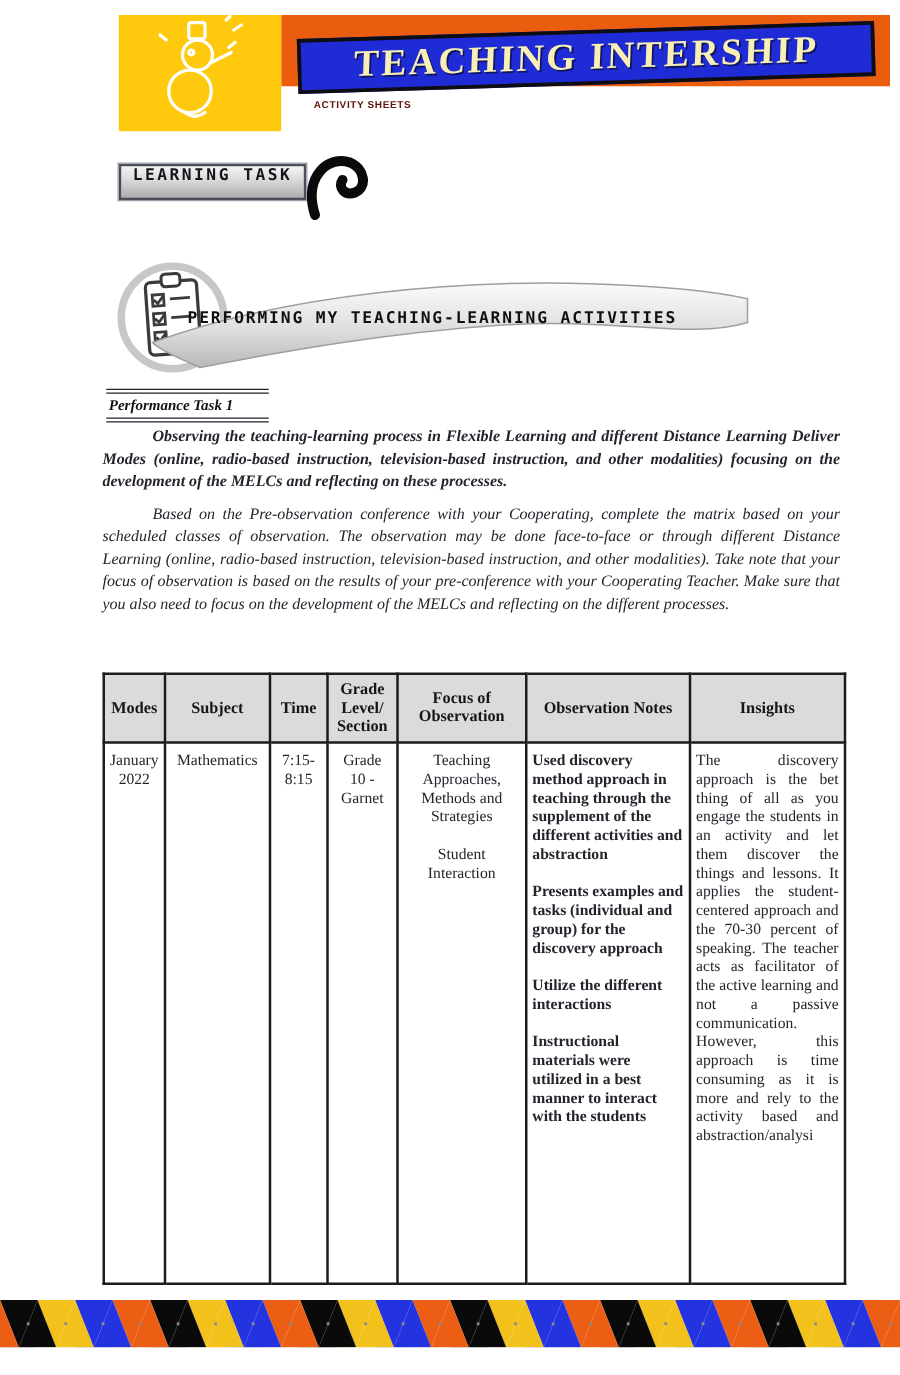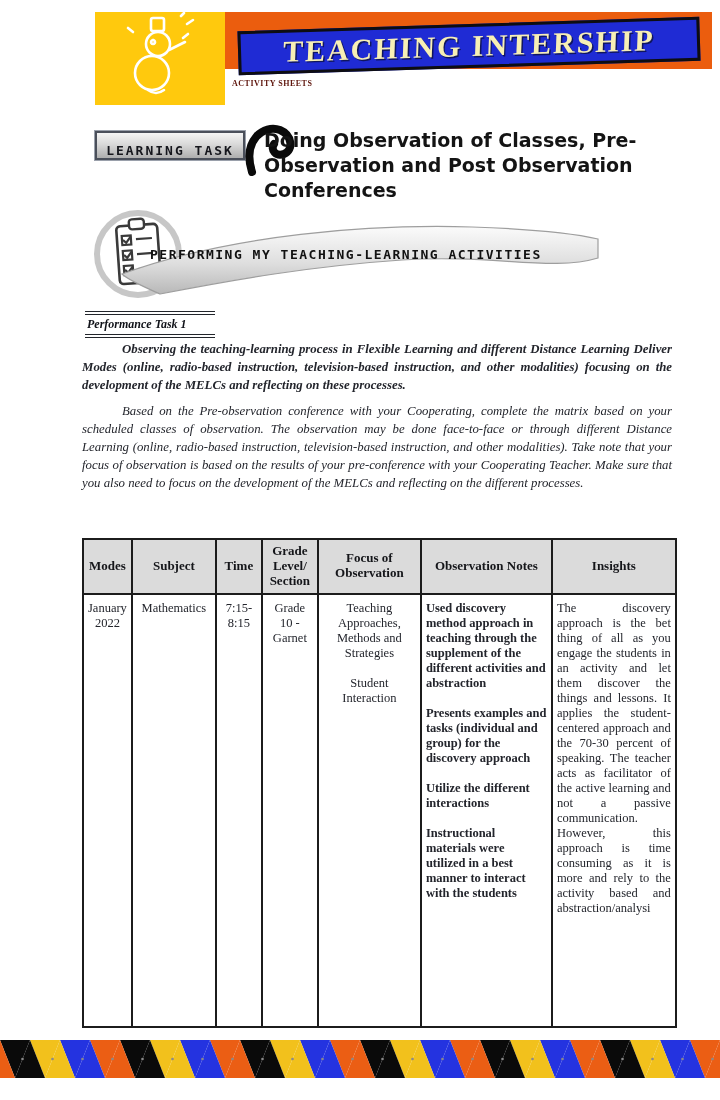--- a/index.html
+++ b/index.html
@@ -18,30 +18,30 @@
     left:238px; top:24px; width:462px; height:44px; background:#1F2BD4;
     border:3px solid #0d0d12; transform:rotate(-1.8deg);
     display:flex; align-items:center; justify-content:center;
   }
   .banner-title {
     font-family:"Liberation Serif", serif; font-weight:bold; font-size:30px;
     color:#F7EFB5; letter-spacing:2px; text-shadow:1.5px 1.5px 0 #10165e;
     transform:skewX(-4deg);
   }
   .subtitle {
-    left:232px; top:79px; font-family:Liberation Serif, serif;
+    left:251px; top:79px; font-family:Liberation Sans, sans-serif;
     font-weight:bold; font-size:8px; letter-spacing:0.5px; color:#5E150C;
   }
 
   
   .lt-box {
     left:95px; top:131px; width:150px; height:29px;
     background:linear-gradient(180deg,#f4f4f4 0%,#d9d9d9 45%,#aeaeae 100%);
     border:2px solid #4a4f5a; outline:1px solid #9aa0ab;
-    display:flex; align-items:flex-end; justify-content:center;
+    display:flex; align-items:flex-start; justify-content:center;
   }
   .lt-label {
     font-family:"DejaVu Sans Mono", monospace; font-weight:bold;
     font-size:13px; letter-spacing:2px; color:#15161c;
   }
   .lt-title {
     left:264px; top:128px; width:406px;
     font-family:"DejaVu Sans", sans-serif; font-weight:bold;
     font-size:19px; line-height:1.32; color:#141414;
   }
@@ -112,21 +112,20 @@
   <div class="abs subtitle">ACTIVITY SHEETS</div>
 
   <div class="abs lt-box">
     <span class="lt-label">LEARNING TASK</span>
   </div>
 
   <svg class="abs" style="left:238px; top:120px;" width="58" height="56" viewBox="0 0 58 56">
     <path d="M14,52 C4,20 26,4 42,10 C54,15 56,30 46,34 C38,37 32,30 36,24" fill="none" stroke="#0a0a0a" stroke-width="8" stroke-linecap="round"></path>
   </svg>
 
-  <div class="abs lt-title">Doing Observation of Classes, Pre-Observation and Post Observation Conferences</div>
 
   <svg class="abs" style="left:92px; top:208px;" width="92" height="92" viewBox="0 0 92 92">
     <circle cx="46" cy="46" r="41" fill="#ffffff" stroke="#c7c7c7" stroke-width="6"></circle>
     <g transform="rotate(-4 46 46)">
       <rect x="26" y="17" width="41" height="58" rx="4" fill="#ffffff" stroke="#3a3a3a" stroke-width="2.6"></rect>
       <rect x="39" y="11" width="15" height="10" rx="3" fill="#ffffff" stroke="#3a3a3a" stroke-width="2.4"></rect>
       <g stroke="#3a3a3a" stroke-width="2.2" fill="none">
         <rect x="31" y="27" width="9" height="9"></rect>
           <path d="M32,31 l3,3 l5,-6"></path>
         <line x1="45" y1="31" x2="61" y2="31"></line>

